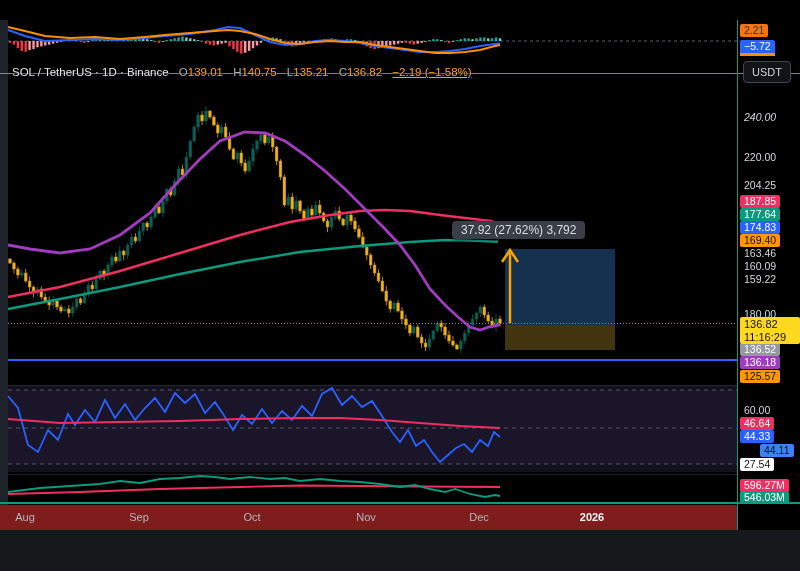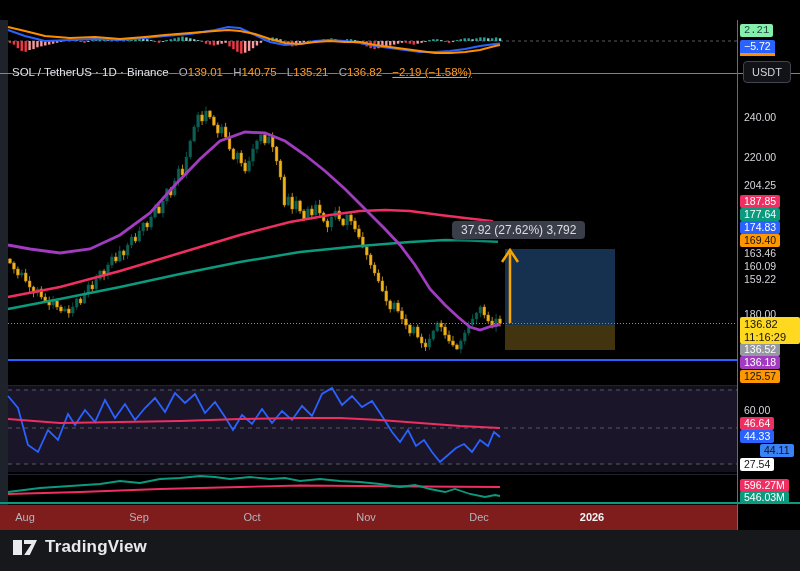--- a/index.html
+++ b/index.html
@@ -28,21 +28,21 @@
             background:#121317;color:#d1d4dc;font-size:11px;display:flex;align-items:center;
             justify-content:center;}
   #cur-label{left:740px;top:317px;width:52px;background:#ffd820;color:#111;font-size:11px;
              line-height:12.5px;padding:1px 4px;border-radius:2px;}
   #time-axis{left:0;top:505px;width:737px;height:25px;background:#7f1d1d;}
   .tlabel{position:absolute;top:6px;font-size:11px;color:#b2b5be;transform:translateX(-50%);}
   .tlabel.bold{color:#f2f3f5;font-weight:bold;}
   #bottom-bar{left:0;top:530px;width:800px;height:41px;background:#17181c;}
   #tv-logo{left:12px;top:537px;display:flex;align-items:center;gap:7px;color:#e8eaed;}
   #tv-logo .logotype{font-size:17px;font-weight:bold;letter-spacing:.2px;}
-  #macd-l1{left:740px;top:24px;background:#86efac;color:#173f38;font-family:Liberation Mono, monospace;}
+  #macd-l1{left:740px;top:24px;background:#f97316;color:#173f38;}
   #macd-l2{left:740px;top:40px;background:#2962ff;color:#fff;border-bottom:3px solid #ff8d00;border-radius:2px 2px 0 0;}
 </style>
 </head>
 <body>
 
 <div id="app">
 
 
   <div id="left-strip" class="abs"></div>
 
@@ -460,21 +460,21 @@
     <span class="lab">L</span><span class="val">135.21</span>
     <span class="lab">C</span><span class="val">136.82</span>
     <span class="chg">−2.19 (−1.58%)</span>
   </div>
 
   <div id="tooltip" class="abs">37.92 (27.62%) 3,792</div>
 
   <div id="axis-line-v" class="abs"></div>
 
   <div id="price-axis" class="abs">
-      <div class="plabel" style="top: 91px; color: rgb(212, 214, 220);">240.00</div>
+      <div class="plabel" style="top: 91px; color: rgb(212, 214, 220); font-style: italic;">240.00</div>
       <div class="plabel" style="top: 131px; color: rgb(212, 214, 220);">220.00</div>
       <div class="plabel" style="top: 159px; color: rgb(212, 214, 220);">204.25</div>
       <div class="plabel badge" style="top: 175px; background: rgb(239, 47, 98); color: rgb(255, 255, 255);">187.85</div>
       <div class="plabel badge" style="top: 188px; background: rgb(12, 154, 126); color: rgb(255, 255, 255);">177.64</div>
       <div class="plabel badge" style="top: 201px; background: rgb(41, 98, 255); color: rgb(255, 255, 255);">174.83</div>
       <div class="plabel badge" style="top: 214px; background: rgb(255, 152, 0); color: rgb(17, 17, 17);">169.40</div>
       <div class="plabel" style="top: 227px; color: rgb(212, 214, 220);">163.46</div>
       <div class="plabel" style="top: 240px; color: rgb(212, 214, 220);">160.09</div>
       <div class="plabel" style="top: 253px; color: rgb(212, 214, 220);">159.22</div>
       <div class="plabel" style="top: 288px; color: rgb(212, 214, 220);">180.00</div>
@@ -505,21 +505,14 @@
       <div class="tlabel" style="left: 139px;">Sep</div>
       <div class="tlabel" style="left: 252px;">Oct</div>
       <div class="tlabel" style="left: 366px;">Nov</div>
       <div class="tlabel" style="left: 479px;">Dec</div>
       <div class="tlabel bold" style="left: 592px;">2026</div>
       <div class="tlabel" style="left: 701px; margin-top: 48px;">Feb</div>
     </div>
 
   <div id="bottom-bar" class="abs"></div>
 
-  <div id="tv-logo" class="abs">
-    <svg width="26" height="17" viewBox="0 0 26 17">
-      <path d="M1 1 h9 v15 h-9 z" fill="#e8eaed"></path>
-      <path d="M12 1 h13 l-7.2,15 h-5.6 l7.2,-11 h-7.4 z" fill="#e8eaed"></path>
-    </svg>
-    <span class="logotype">TradingView</span>
-  </div>
 
 </div>
 
 </body></html>

